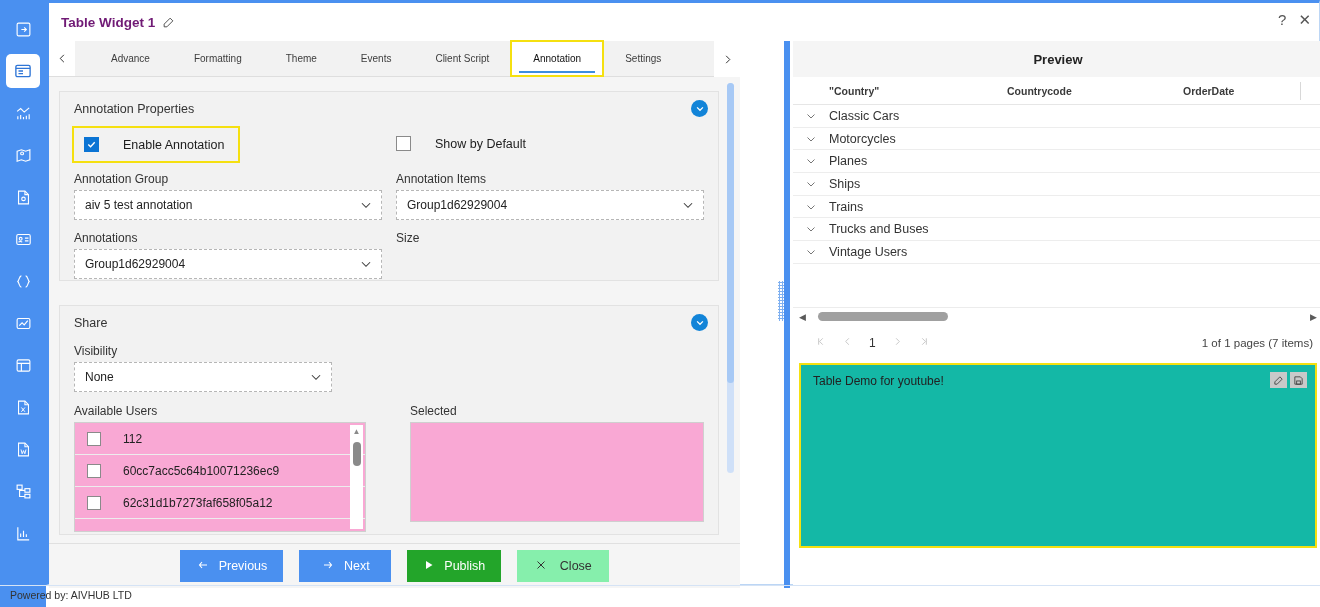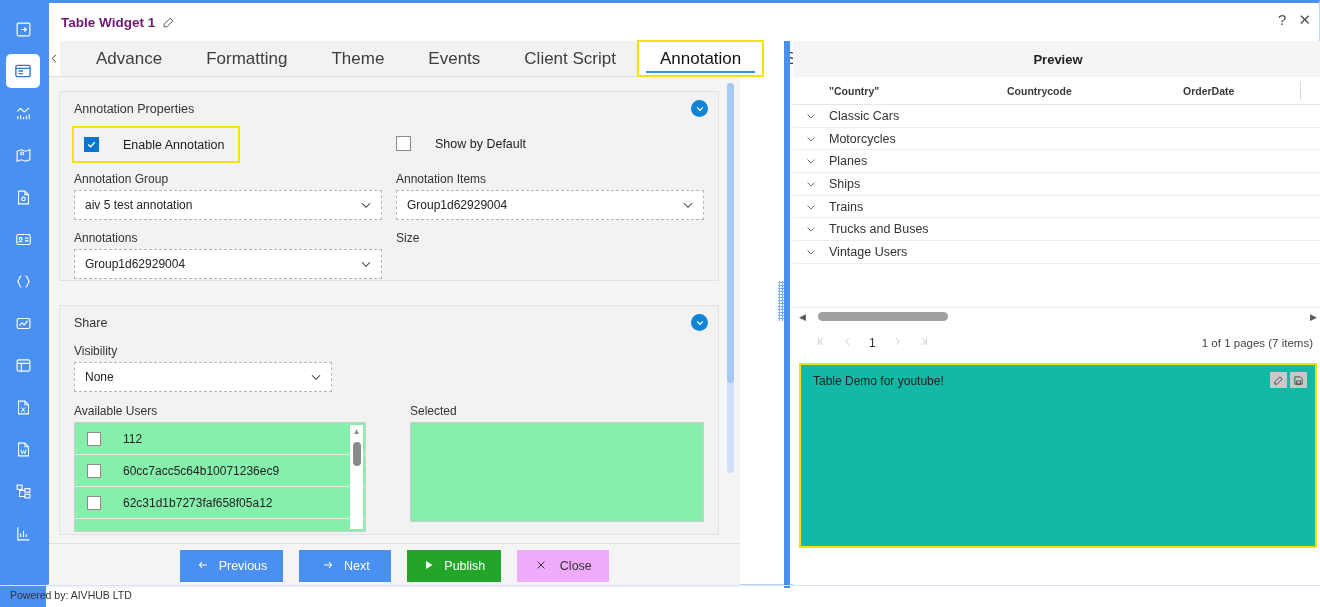--- a/index.html
+++ b/index.html
@@ -80,21 +80,21 @@
     color: #222; font-size: 15px;
   }
   .tab-nav.right { position: absolute; right: 0; top: 0; height: 36px; }
   .tabs {
     display: flex; align-items: stretch;
     margin-left: 14px;
   }
   .tab {
     padding: 0 22px;
     display: flex; align-items: center; justify-content: center;
-    font-size: 17px; color: #3d3d3d;
+    font-size: 10px; color: #3d3d3d;
     white-space: nowrap;
     position: relative;
   }
   .tab.selected {
     background: #ffffff;
     color: #111;
     outline: 2px solid #f5e010;
     outline-offset: -1px;
     z-index: 3;
   }
@@ -164,21 +164,21 @@
   .cbox.checked { background: #0b74d4; border-color: #0b74d4; }
   .checkrow .lbl { font-size: 12.5px; color: #1c1c1c; }
 
   .hl-box {
     border: 2px solid #f5e010;
     padding: 9px 14px 9px 10px;
     display: inline-flex;
   }
 
   .listbox {
-    background: #86efac;
+    background: #f9a8d4;
     border: 1px solid #cfcfcf;
     overflow: hidden;
     position: relative;
   }
   .list-item {
     height: 32px;
     display: flex; align-items: center;
     gap: 22px; padding-left: 12px;
     border-bottom: 1px solid #ededed;
     font-size: 12px; color: #222;
@@ -209,21 +209,21 @@
     height: 32px; min-width: 92px;
     display: flex; align-items: center; justify-content: center;
     gap: 9px;
     font-size: 12.5px; color: #ffffff;
     border: none;
     padding: 0 16px;
     font-family: "Liberation Sans", sans-serif;
   }
   .btn.blue { background: #4a90f0; }
   .btn.green { background: #23a52a; }
-  .btn.grey { background: #f0abfc; color: #333; gap: 13px; }
+  .btn.grey { background: #86efac; color: #333; gap: 13px; }
 
   
   .splitter {
     position: absolute; left: 735px; top: 38px;
     width: 6px; height: 547px;
     background: #4a90f0;
   }
   .splitter .grip {
     position: absolute; left: -6px; top: 240px;
     width: 6px; height: 40px;

